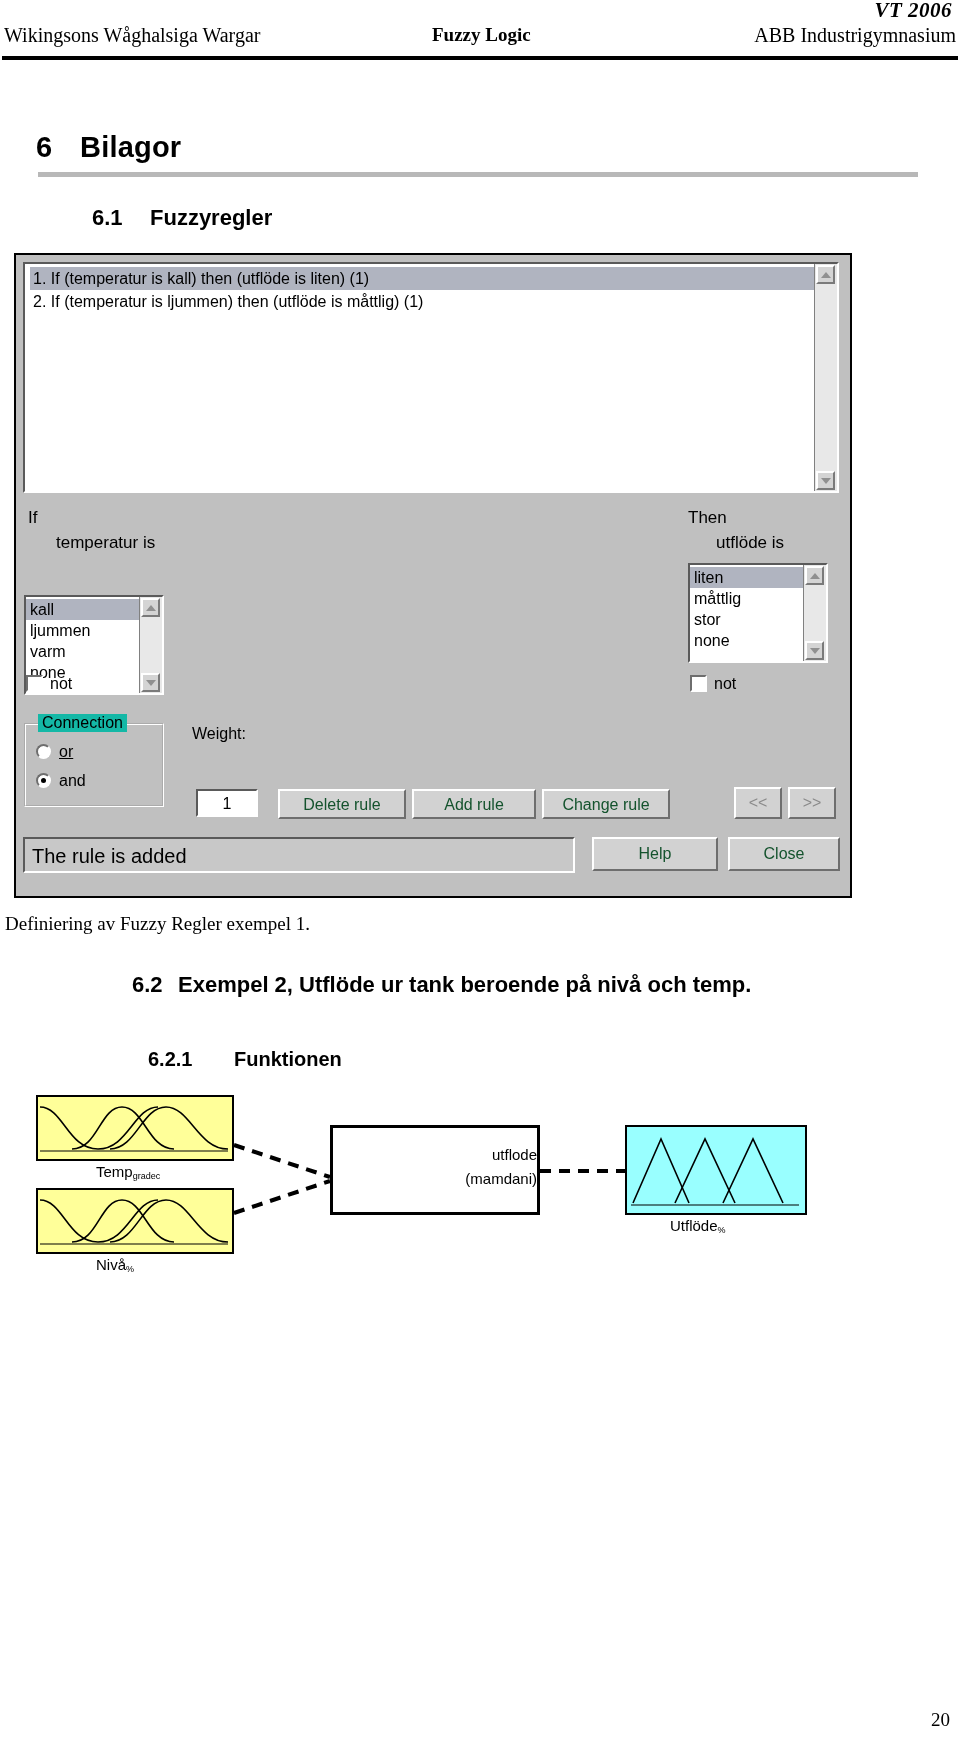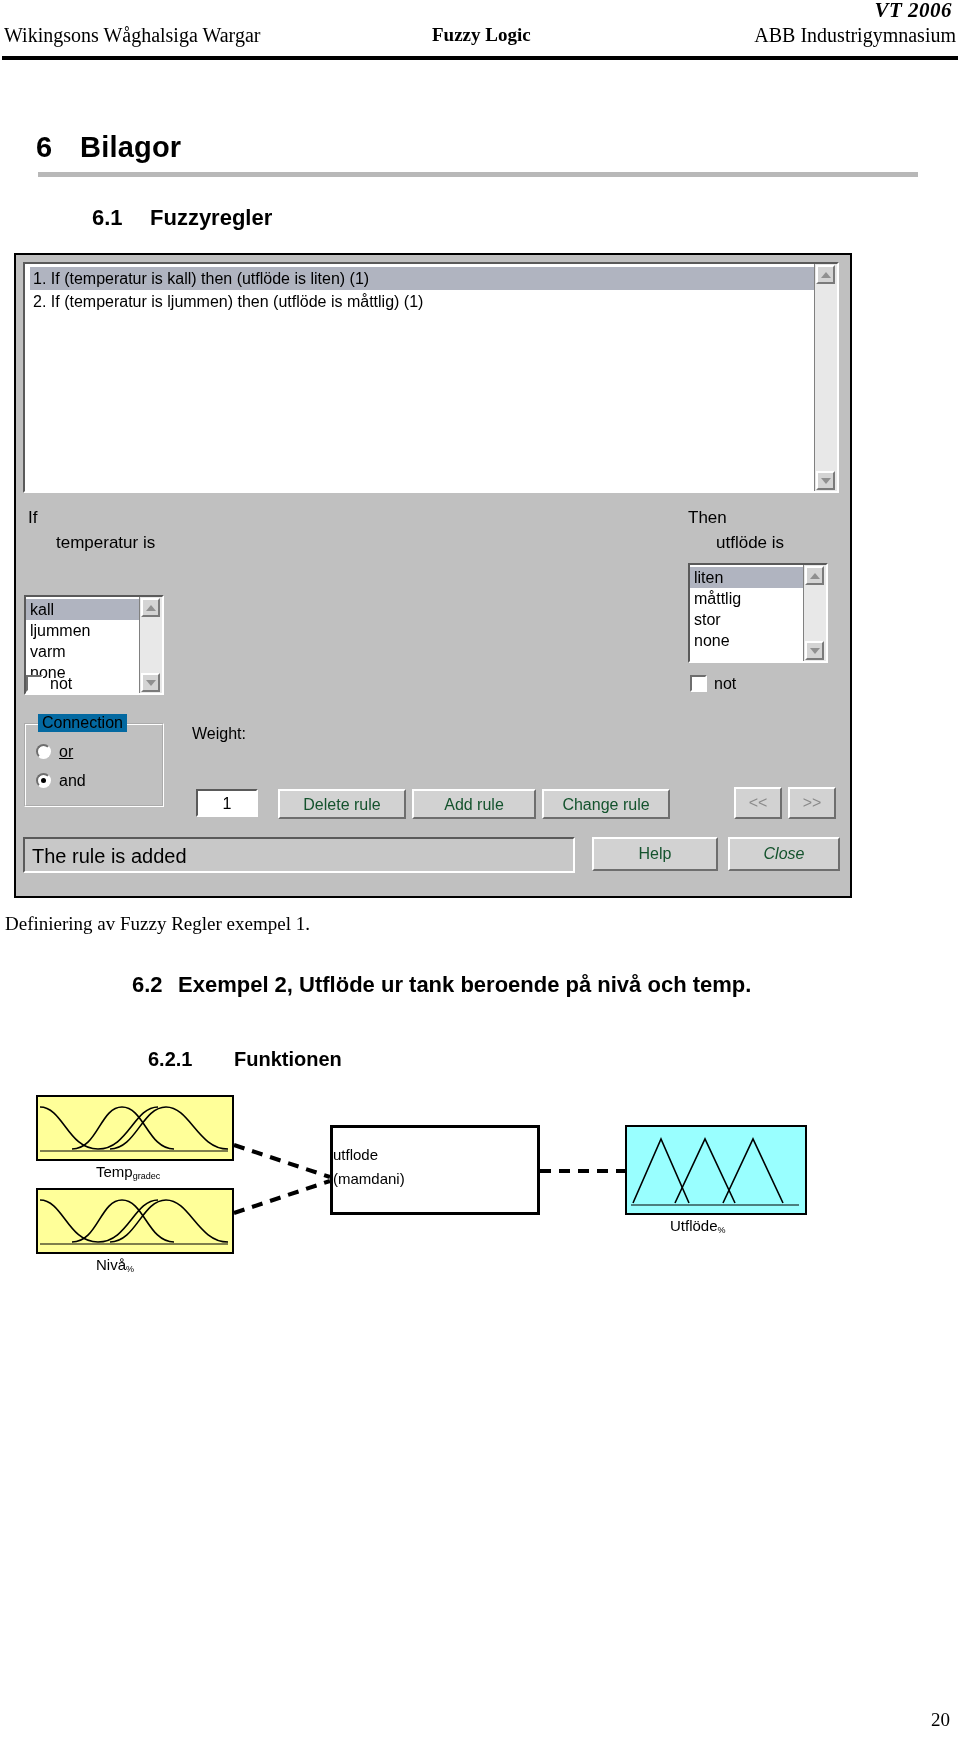--- a/index.html
+++ b/index.html
@@ -276,21 +276,21 @@
   .groupbox {
     position: absolute;
     left: 8px; top: 468px;
     width: 140px; height: 84px;
     border: 2px groove #ffffff;
     box-sizing: border-box;
   }
   .groupbox-title {
     position: absolute;
     left: 12px; top: -11px;
-    background: #0369a1;
+    background: #14b8a6;
     padding: 0 4px;
     font-size: 16px;
   }
   .radio-row {
     position: absolute;
     left: 10px;
     font-size: 16px;
   }
   .radio-row.r1 { top: 18px; text-decoration: underline; }
   .radio-row.r2 { top: 47px; }
@@ -354,21 +354,21 @@
   .statusbar {
     position: absolute;
     left: 7px; top: 582px;
     width: 552px; height: 36px;
     background: #c8c8c8;
     font-size: 20px;
     padding: 6px 16px 0 7px;
     box-sizing: border-box;
   }
   .btn-help  { left: 576px; top: 582px; width: 126px; height: 34px; line-height: 30px; }
-  .btn-close { left: 712px; top: 582px; width: 112px; height: 34px; line-height: 30px; font-style: italic; }
+  .btn-close { left: 712px; top: 582px; width: 112px; height: 34px; line-height: 30px; }
 
   
   .fis {
     position: absolute;
     left: 0;
     top: 1085px;
     width: 960px;
     height: 200px;
   }
   .fis-box {
@@ -381,21 +381,21 @@
   .fis-center {
     left: 330px; top: 40px; width: 210px; height: 90px;
     background: #ffffff;
     border-width: 3px;
   }
   .fis-out { left: 625px; top: 40px; width: 182px; height: 90px; background: #99ffff; }
 
   .fis-center-txt {
     position: absolute;
     width: 100%;
-    text-align: left;
+    text-align: right;
     font-family: "Liberation Sans", sans-serif;
     font-size: 15px;
   }
   .fis-center-txt.t1 { top: 18px; }
   .fis-center-txt.t2 { top: 42px; }
 
   .fis-label {
     position: absolute;
     font-family: "Liberation Sans", sans-serif;
     font-size: 15px;

